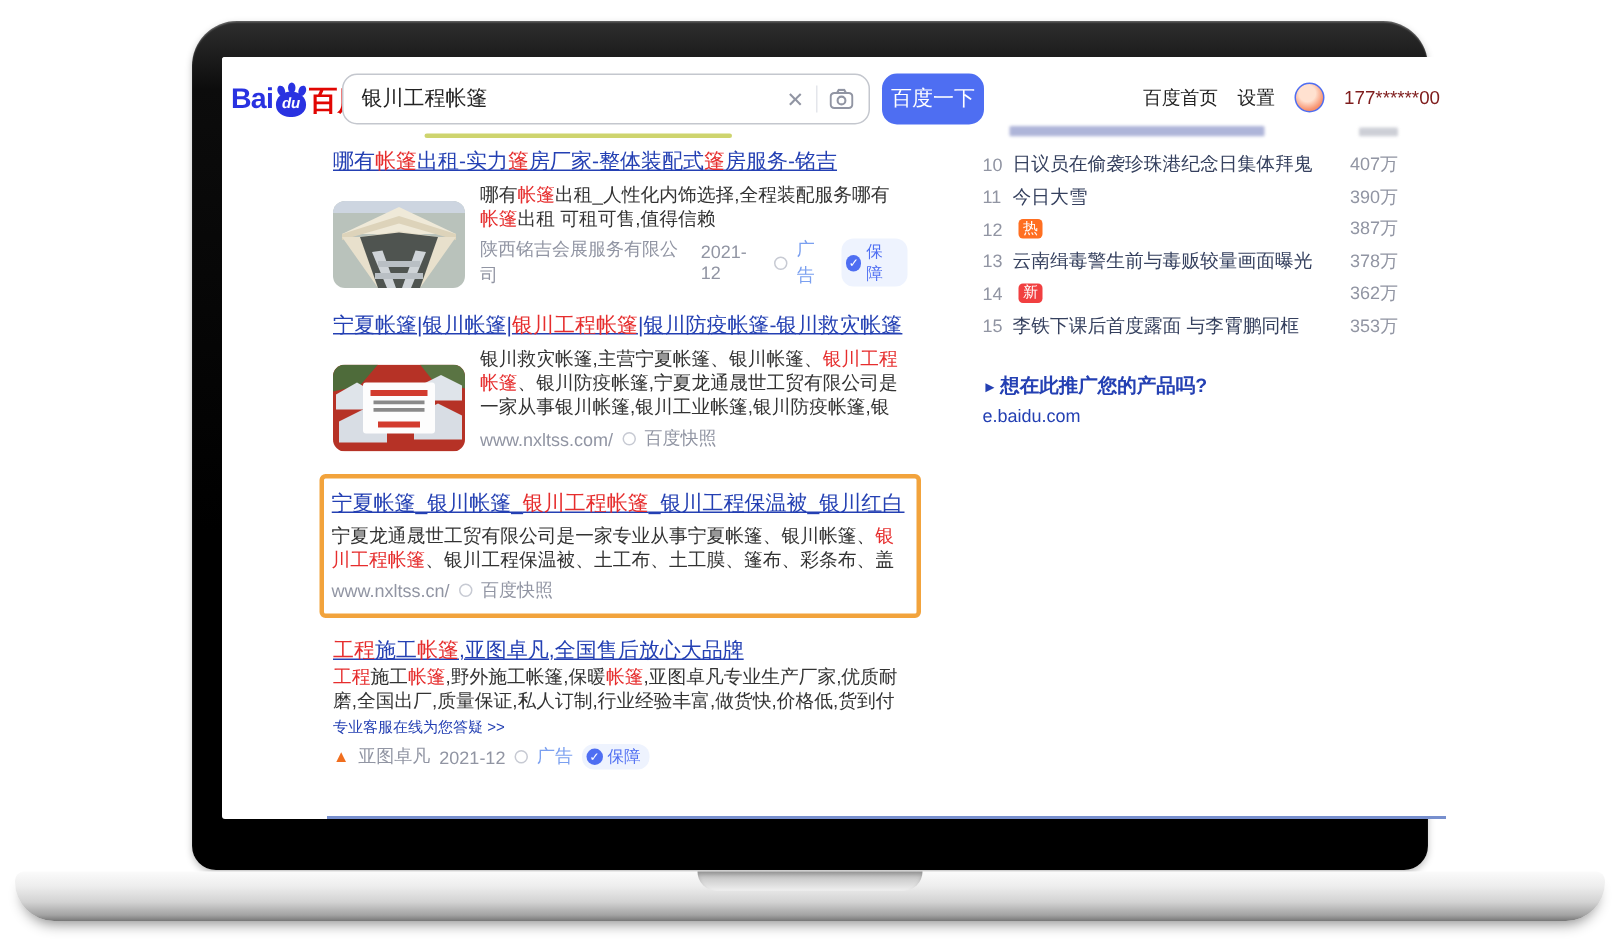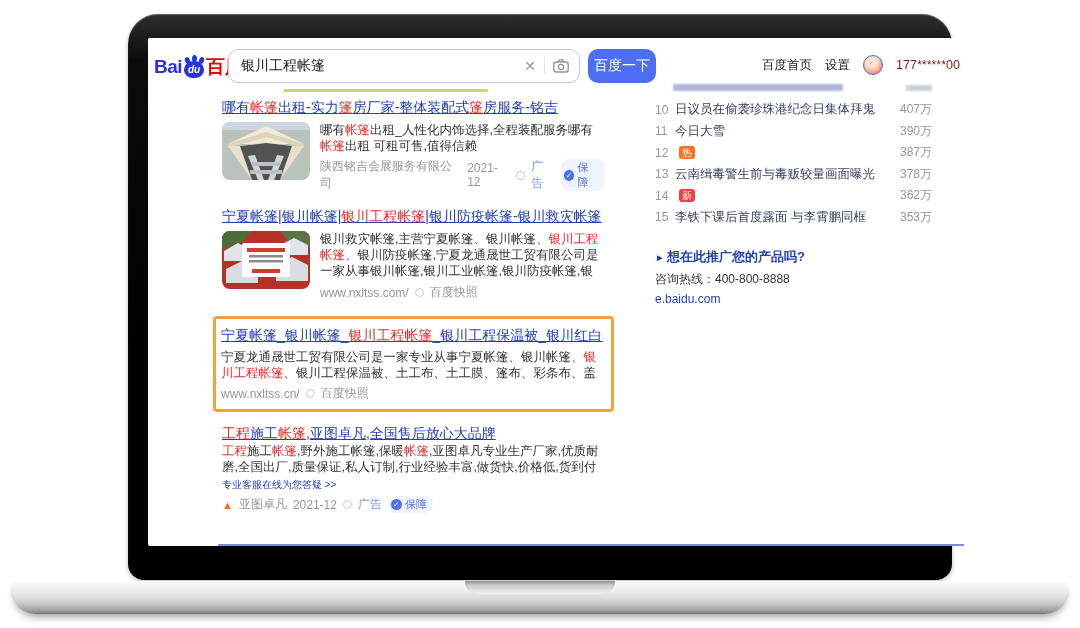--- a/index.html
+++ b/index.html
@@ -48,21 +48,21 @@
   .account{color:#7f1d1d;}
 
   
   .results{position:absolute;left:74px;top:60px;width:383px;}
   .clip-strip-top{position:absolute;left:135px;top:51px;width:205px;height:3px;background:#c6cc55;border-radius:2px;opacity:.85;}
   .clip-strip-bottom{position:absolute;left:70px;right:2px;bottom:0;height:2px;background:#4a69bd;opacity:.75;}
 
   .r-title{display:block;font-size:14px;line-height:19px;color:var(--link-blue,#2440b3);text-decoration:underline;
     cursor:pointer;white-space:nowrap;overflow:hidden;}
   .r-title .hl{color:var(--hl-red,#e62d2d);}
-  .r-body{display:flex;margin-top:5px;}
+  .r-body{display:flex;margin-top:5px;align-items:flex-end;}
   .thumb{width:88px;height:58px;border-radius:8px;flex:none;overflow:hidden;cursor:pointer;}
   .r-right{margin-left:10px;flex:1;min-width:0;}
   .r-desc{margin:0;font-size:12.5px;line-height:16px;color:#333;overflow:hidden;}
   .r-desc.l2{max-height:32px;}
   .r-desc.l3{max-height:49px;}
   .r-desc .hl{color:var(--hl-red,#e62d2d);}
   .r-src{margin-top:4px;display:flex;align-items:center;gap:6px;font-size:12px;color:#9195a3;}
   .eval-circle{width:9px;height:9px;border:1.5px solid #c7cad3;border-radius:50%;box-sizing:border-box;}
   .ad-label{color:var(--ad-blue,#7ba0f0);}
   .bz{display:inline-flex;align-items:center;gap:3px;background:#eef3fe;border-radius:8px;padding:1px 6px 1px 3px;
@@ -278,20 +278,19 @@
       <div class="hot-row">
         <span class="hot-rank">15</span>
         <span class="hot-title">李铁下课后首度露面 与李霄鹏同框</span>
         <span class="hot-count">353万</span>
       </div>
 
       <div class="promo">
         <div class="promo-head">
           <span class="arr">►</span><span>想在此推广您的产品吗?</span>
         </div>
-        <div class="promo-line">咨询热线：400-800-8888</div>
         <div class="promo-site">e.baidu.com</div>
       </div>
     </div>
 
     <div class="clip-strip-bottom"></div>
   </div>
 </div>
 
 </body></html>

